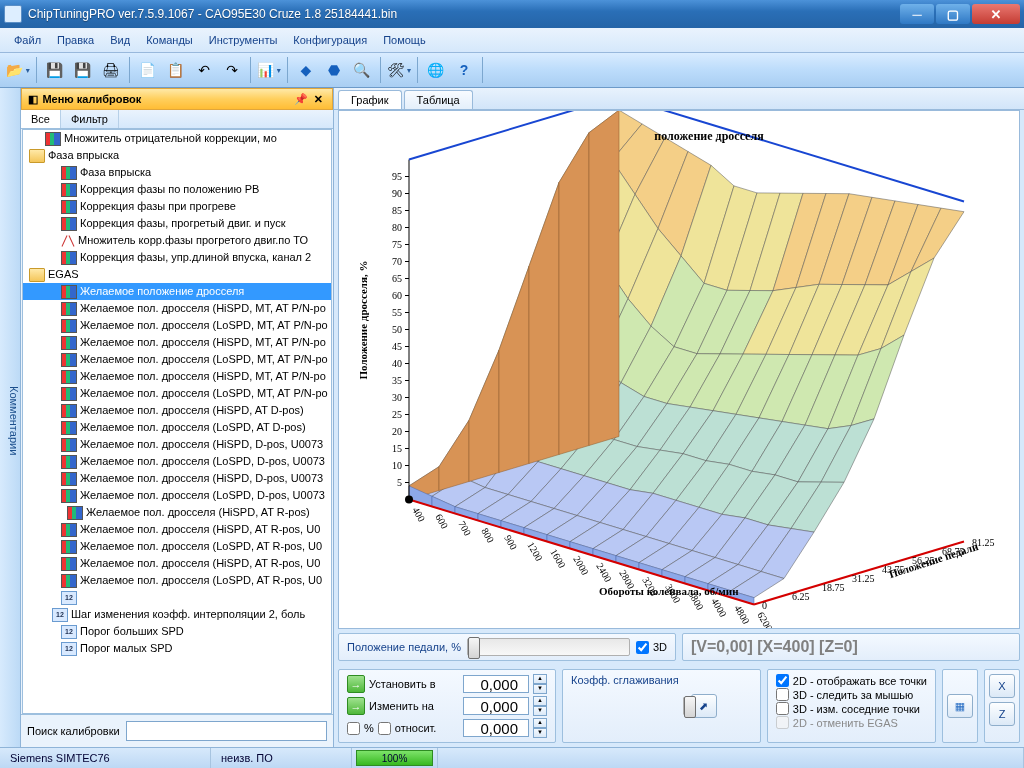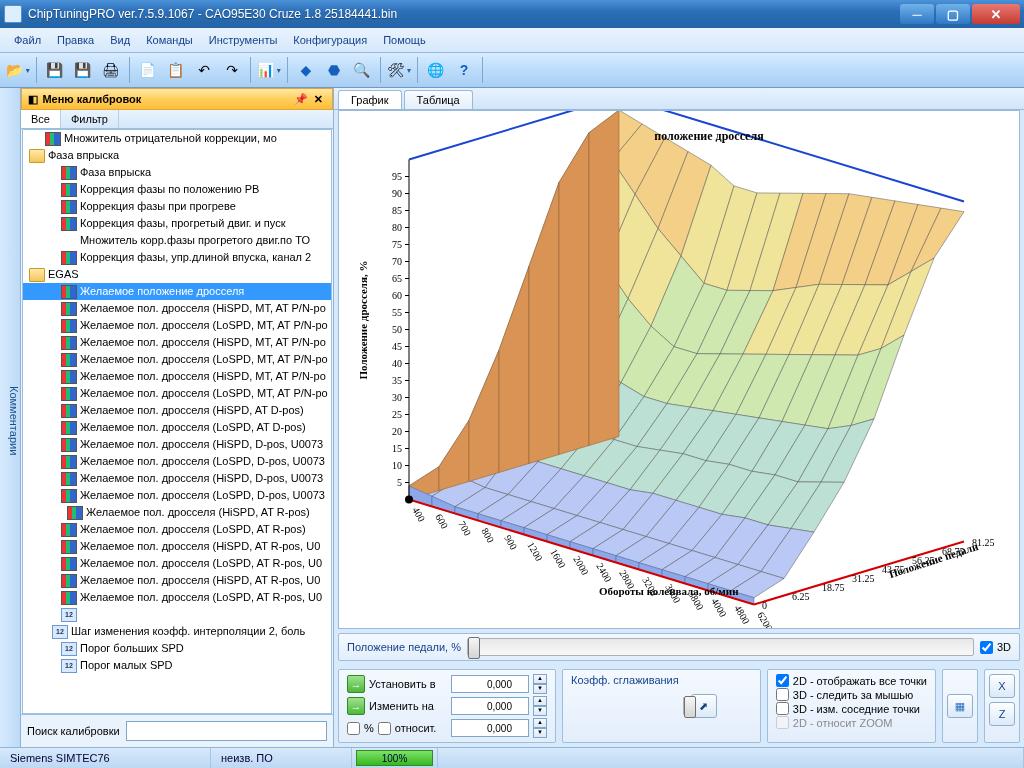--- a/index.html
+++ b/index.html
@@ -61,21 +61,21 @@
   .panel.flex{flex:1}
   .panel .title{color:#15428b}
   .coord{color:#808080;font-size:16px;font-weight:bold;font-family:Arial}
   .slider{flex:1;height:16px;background:linear-gradient(#e8e8e8,#f8f8f8);border:1px solid #b0b0b0;border-radius:2px;position:relative}
   .slider .thumb{position:absolute;left:0;top:-2px;width:10px;height:20px;background:linear-gradient(#f6f6f6,#d4d4d4);border:1px solid #707070;border-radius:2px}
   .chk{display:flex;align-items:center;gap:4px}
   .chk input{margin:0}
   .sqbtn{width:24px;height:22px;border:1px solid #8faecb;background:linear-gradient(#fdfeff,#dce9f7);border-radius:3px;display:flex;align-items:center;justify-content:center;color:#15428b;font-size:11px}
   .numrow{display:flex;align-items:center;gap:4px;height:20px}
   .arrowbtn{width:16px;height:16px;background:linear-gradient(#9fe28f,#4fb83a);border:1px solid #2e8c22;color:#fff;display:flex;align-items:center;justify-content:center;font-size:11px;font-weight:bold;border-radius:2px}
-  .numin{width:44px;height:16px;border:1px solid #7ea6cd;text-align:right;padding:0 16px;font-size:10px}
+  .numin{width:44px;height:16px;border:1px solid #7ea6cd;text-align:right;padding:0 10px;font-size:15px}
   .spin{width:14px;display:flex;flex-direction:column}
   .spin div{height:8px;border:1px solid #7ea6cd;background:linear-gradient(#f4f9ff,#dce9f7);font-size:6px;text-align:center;line-height:6px}
   
   .status{height:20px;background:linear-gradient(#d7e9fb,#bdd8f4);border-top:1px solid #8fb4d8;display:flex;align-items:center;font-size:11px}
   .status .cell{padding:0 10px;border-right:1px solid #a7c4e0;height:100%;display:flex;align-items:center}
   .cell.sim{width:190px;color:#003}
   .cell.po{width:120px;color:#003}
   .cell.prog{width:85px;padding:0}
   .progress{flex:1;height:14px;margin:0 4px;background:linear-gradient(#7de36a,#37b820);border:1px solid #2e8c22;display:flex;align-items:center;justify-content:center;color:#003;font-size:10px}
   .greyopt{color:#8a8a8a}
@@ -163,21 +163,21 @@
             <span>Коррекция фазы по положению РВ</span>
           </div>
           <div class="tree-item" style="padding-left: 38px;">
             <span class="ti-ico ico-map"></span>
             <span>Коррекция фазы при прогреве</span>
           </div>
           <div class="tree-item" style="padding-left: 38px;">
             <span class="ti-ico ico-map"></span>
             <span>Коррекция фазы, прогретый двиг. и пуск</span>
           </div>
-          <div class="tree-item" style="padding-left: 38px; flex-direction: column;">
+          <div class="tree-item" style="padding-left: 38px;">
             <span class="ti-ico ico-mapx"></span>
             <span>Множитель корр.фазы прогретого двиг.по ТО</span>
           </div>
           <div class="tree-item" style="padding-left: 38px;">
             <span class="ti-ico ico-map"></span>
             <span>Коррекция фазы, упр.длиной впуска, канал 2</span>
           </div>
           <div class="tree-item folder">
             <span class="ti-ico ico-fold"></span>
             <span>EGAS</span>
@@ -230,24 +230,20 @@
             <span class="ti-ico ico-map"></span>
             <span>Желаемое пол. дросселя (HiSPD, D-pos, U0073</span>
           </div>
           <div class="tree-item" style="padding-left: 38px;">
             <span class="ti-ico ico-map"></span>
             <span>Желаемое пол. дросселя (LoSPD, D-pos, U0073</span>
           </div>
           <div class="tree-item" style="padding-left: 44px;">
             <span class="ti-ico ico-map"></span>
             <span>Желаемое пол. дросселя (HiSPD, AT R-pos)</span>
-          </div>
-          <div class="tree-item" style="padding-left: 38px;">
-            <span class="ti-ico ico-map"></span>
-            <span>Желаемое пол. дросселя (LoSPD, AT R-pos)</span>
           </div>
           <div class="tree-item" style="padding-left: 38px;">
             <span class="ti-ico ico-map"></span>
             <span>Желаемое пол. дросселя (HiSPD, AT R-pos, U0</span>
           </div>
           <div class="tree-item" style="padding-left: 38px;">
             <span class="ti-ico ico-map"></span>
             <span>Желаемое пол. дросселя (LoSPD, AT R-pos, U0</span>
           </div>
           <div class="tree-item" style="padding-left: 38px;">
@@ -495,20 +491,23 @@
         <div class="panel flex">
           <span class="title">Положение педали, %</span>
           <div class="slider">
               <div class="thumb"></div>
             </div>
           <label class="chk">
               <input type="checkbox" checked="" style="">
               <span>3D</span>
             </label>
         </div>
+        <div class="panel flex">
+          <span class="coord">[V=0,00] [X=400] [Z=0]</span>
+        </div>
       </div>
 
       <div class="row">
         <div class="panel" style="flex-direction:column;align-items:stretch;gap:2px;min-width:200px">
           <div class="numrow">
             <div class="arrowbtn">→</div>
             <span style="flex:1">Установить в</span>
             <input class="numin" value="0,000" style="">
             <div class="spin">
                 <div>▲</div>
@@ -560,21 +559,21 @@
           <label class="chk">
               <input type="checkbox" style="">
               <span>3D - следить за мышью</span>
             </label>
           <label class="chk">
               <input type="checkbox" style="">
               <span>3D - изм. соседние точки</span>
             </label>
           <label class="chk greyopt">
               <input type="checkbox" disabled="" style="">
-              <span>2D - относит ZOOM</span>
+              <span>2D - отменить EGAS</span>
             </label>
         </div>
         <div class="panel" style="padding:4px">
           <div class="sqbtn" style="color:#2a6fc4">▦</div>
         </div>
         <div class="panel" style="flex-direction:column;gap:4px;padding:4px">
           <div class="sqbtn">X</div>
           <div class="sqbtn">Z</div>
         </div>
       </div>

